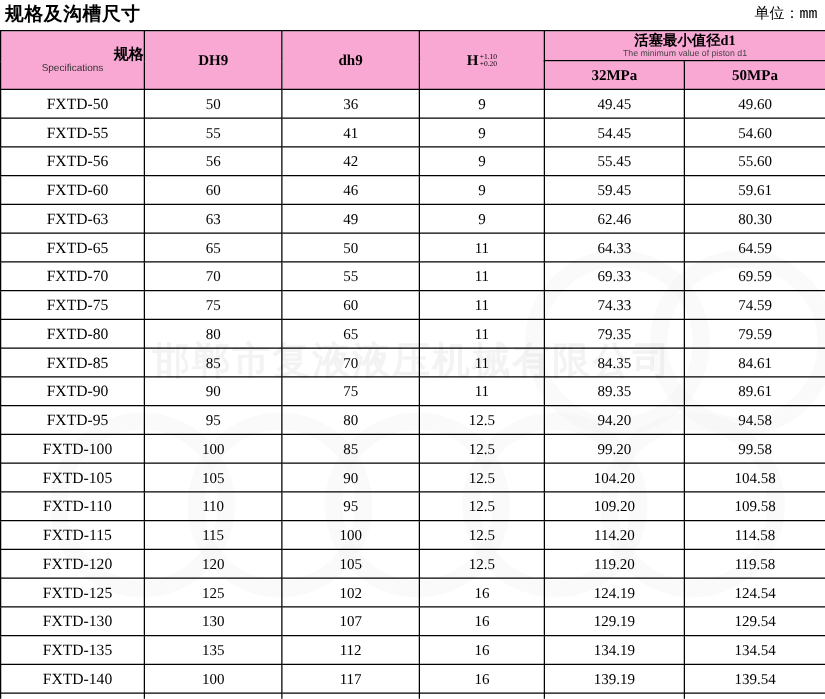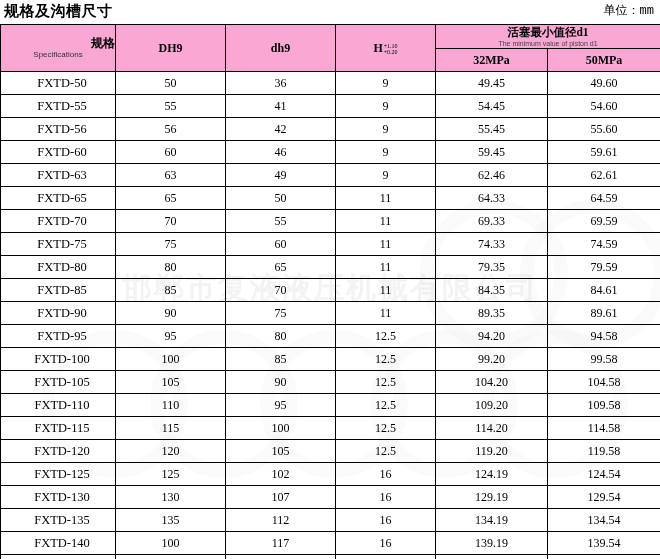--- a/index.html
+++ b/index.html
@@ -248,21 +248,21 @@
         <td>9</td>
         <td>59.45</td>
         <td>59.61</td>
       </tr>
       <tr class="row-band">
         <td class="first">FXTD-63</td>
         <td>63</td>
         <td>49</td>
         <td>9</td>
         <td>62.46</td>
-        <td>62.61</td>
+        <td>80.30</td>
       </tr>
       <tr class="row-band">
         <td class="first">FXTD-65</td>
         <td>65</td>
         <td>50</td>
         <td>11</td>
         <td>64.33</td>
         <td>64.59</td>
       </tr>
       <tr class="row-band">

